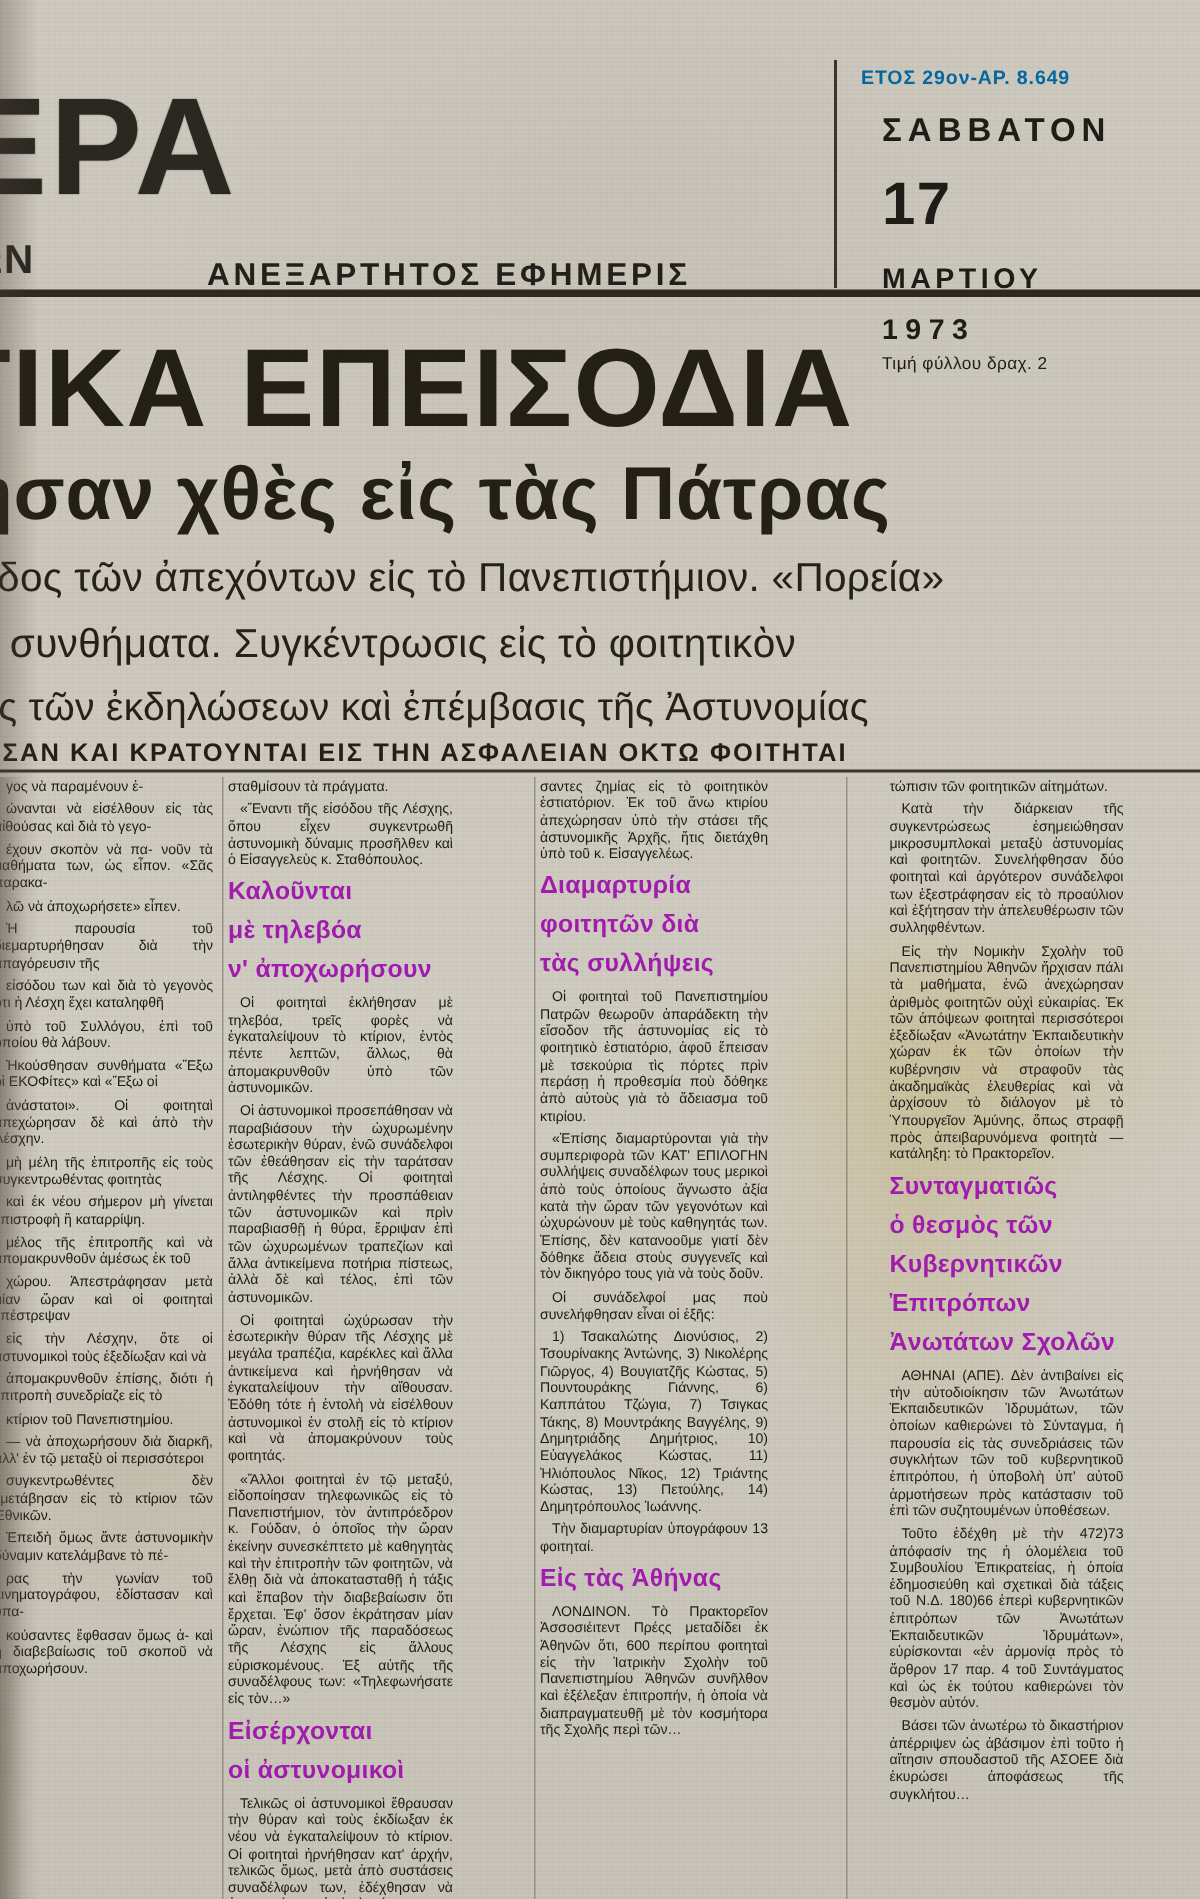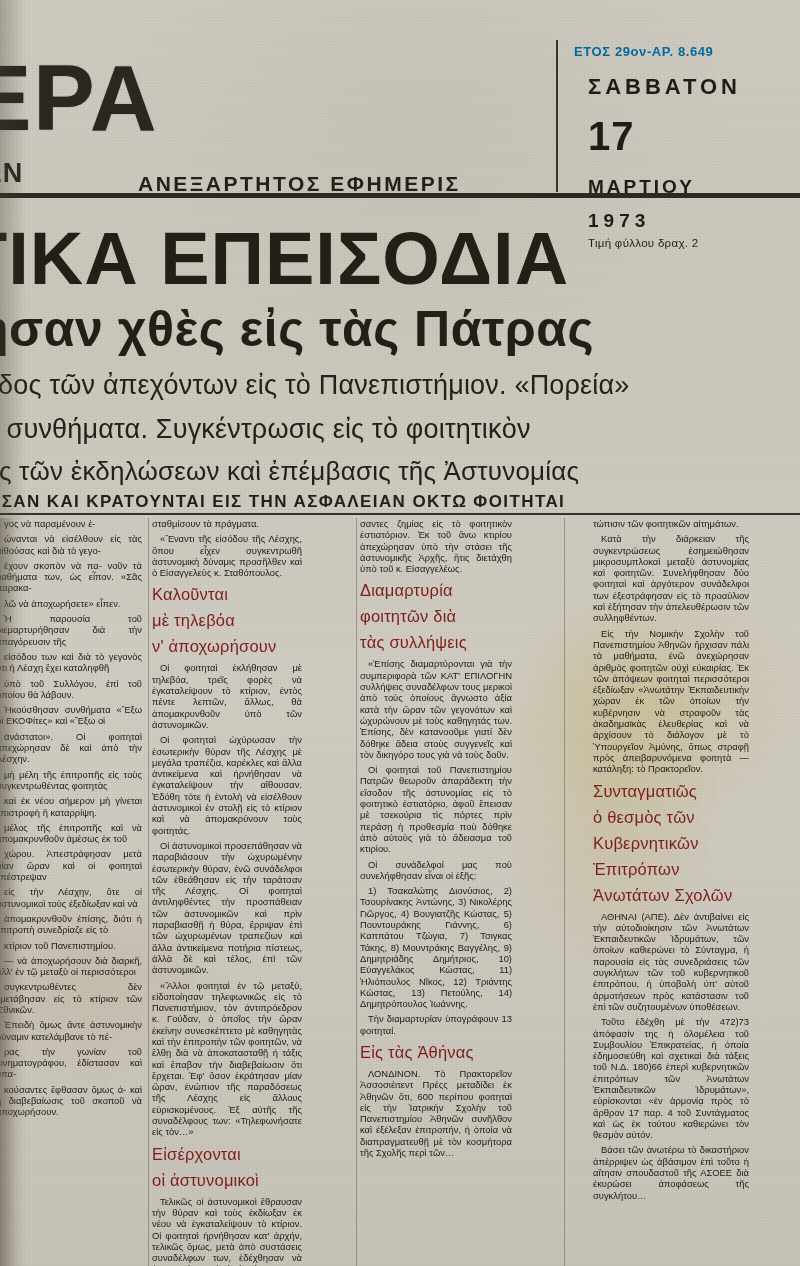--- a/index.html
+++ b/index.html
@@ -95,21 +95,21 @@
   .col.c2{left:360px;width:150px;}
   .col.c3{left:568px;width:160px;}
   
   .col.c0{left:-4px;width:146px;}
   .col.c1{left:152px;width:150px;}
   .col.c2{left:360px;width:152px;}
   .col.c3{left:572px;width:156px;margin-left:21px;}
   .col p{margin:0 0 4px 0;text-indent:8px;}
   .col p.noind{text-indent:0;}
   .subhead{
-    font-size:16.5px;line-height:19px;font-weight:400;color:#7f1d1d;
+    font-size:16.5px;line-height:19px;font-weight:700;color:#a21caf;
     margin:7px 0 6px 0;text-indent:0;letter-spacing:.2px;
   }
   .colrule{position:absolute;top:0;width:1px;height:748px;background:#6d675c;opacity:.55;}
   .fade-left{
     position:absolute;left:0;top:518px;width:16px;height:748px;
     background:linear-gradient(90deg, rgba(120,112,98,.45), rgba(120,112,98,0));
     pointer-events:none;
   }
   .edge-shadow{
     position:absolute;left:0;top:0;width:26px;height:1266px;
@@ -180,34 +180,34 @@
       <p class="">ρας τὴν γωνίαν τοῦ κινηματογράφου, ἐδίστασαν καὶ ὑπα-</p>
       <p class="">κούσαντες ἔφθασαν ὅμως ἀ- καὶ ἡ διαβεβαίωσις τοῦ σκοποῦ νὰ ἀποχωρήσουν.</p>
     </div>
   <div class="col c1">
       <p class="noind">σταθμίσουν τὰ πράγματα.</p>
       <p class="">«Ἔναντι τῆς εἰσόδου τῆς Λέσχης, ὅπου εἶχεν συγκεντρωθῆ ἀστυνομικὴ δύναμις προσῆλθεν καὶ ὁ Εἰσαγγελεὺς κ. Σταθόπουλος.</p>
       <div class="subhead">Καλοῦνται</div>
       <div class="subhead">μὲ τηλεβόα</div>
       <div class="subhead">ν' ἀποχωρήσουν</div>
       <p class="">Οἱ φοιτηταὶ ἐκλήθησαν μὲ τηλεβόα, τρεῖς φορὲς νὰ ἐγκαταλείψουν τὸ κτίριον, ἐντὸς πέντε λεπτῶν, ἄλλως, θὰ ἀπομακρυνθοῦν ὑπὸ τῶν ἀστυνομικῶν.</p>
+      <p class="">Οἱ ἀστυνομικοὶ προσεπάθησαν νὰ παραβιάσουν τὴν ὠχυρωμένην ἐσωτερικὴν θύραν, ἐνῶ συνάδελφοι τῶν ἐθεάθησαν εἰς τὴν ταράτσαν τῆς Λέσχης. Οἱ φοιτηταὶ ἀντιληφθέντες τὴν προσπάθειαν τῶν ἀστυνομικῶν καὶ πρὶν παραβιασθῇ ἡ θύρα, ἔρριψαν ἐπὶ τῶν ὠχυρωμένων τραπεζίων καὶ ἄλλα ἀντικείμενα ποτήρια πίστεως, ἀλλὰ δὲ καὶ τέλος, ἐπὶ τῶν ἀστυνομικῶν.</p>
       <p class="">Οἱ φοιτηταὶ ὠχύρωσαν τὴν ἐσωτερικὴν θύραν τῆς Λέσχης μὲ μεγάλα τραπέζια, καρέκλες καὶ ἄλλα ἀντικείμενα καὶ ἠρνήθησαν νὰ ἐγκαταλείψουν τὴν αἴθουσαν. Ἐδόθη τότε ἡ ἐντολὴ νὰ εἰσέλθουν ἀστυνομικοὶ ἐν στολῇ εἰς τὸ κτίριον καὶ νὰ ἀπομακρύνουν τοὺς φοιτητάς.</p>
-      <p class="">Οἱ ἀστυνομικοὶ προσεπάθησαν νὰ παραβιάσουν τὴν ὠχυρωμένην ἐσωτερικὴν θύραν, ἐνῶ συνάδελφοι τῶν ἐθεάθησαν εἰς τὴν ταράτσαν τῆς Λέσχης. Οἱ φοιτηταὶ ἀντιληφθέντες τὴν προσπάθειαν τῶν ἀστυνομικῶν καὶ πρὶν παραβιασθῇ ἡ θύρα, ἔρριψαν ἐπὶ τῶν ὠχυρωμένων τραπεζίων καὶ ἄλλα ἀντικείμενα ποτήρια πίστεως, ἀλλὰ δὲ καὶ τέλος, ἐπὶ τῶν ἀστυνομικῶν.</p>
       <p class="">«Ἄλλοι φοιτηταὶ ἐν τῷ μεταξύ, εἰδοποίησαν τηλεφωνικῶς εἰς τὸ Πανεπιστήμιον, τὸν ἀντιπρόεδρον κ. Γούδαν, ὁ ὁποῖος τὴν ὥραν ἐκείνην συνεσκέπτετο μὲ καθηγητὰς καὶ τὴν ἐπιτροπὴν τῶν φοιτητῶν, νὰ ἔλθῃ διὰ νὰ ἀποκατασταθῇ ἡ τάξις καὶ ἔπαβον τὴν διαβεβαίωσιν ὅτι ἔρχεται. Ἐφ' ὅσον ἐκράτησαν μίαν ὥραν, ἐνώπιον τῆς παραδόσεως τῆς Λέσχης εἰς ἄλλους εὑρισκομένους. Ἐξ αὐτῆς τῆς συναδέλφους των: «Τηλεφωνήσατε εἰς τὸν…»</p>
       <div class="subhead">Εἰσέρχονται</div>
       <div class="subhead">οἱ ἀστυνομικοὶ</div>
       <p class="">Τελικῶς οἱ ἀστυνομικοὶ ἔθραυσαν τὴν θύραν καὶ τοὺς ἐκδίωξαν ἐκ νέου νὰ ἐγκαταλείψουν τὸ κτίριον. Οἱ φοιτηταὶ ἠρνήθησαν κατ' ἀρχήν, τελικῶς ὅμως, μετὰ ἀπὸ συστάσεις συναδέλφων των, ἐδέχθησαν νὰ ἀποχωρήσουν ἀπὸ τὸ κτίριον.</p>
     </div>
   <div class="col c2">
       <p class="noind">σαντες ζημίας εἰς τὸ φοιτητικὸν ἑστιατόριον. Ἐκ τοῦ ἄνω κτιρίου ἀπεχώρησαν ὑπὸ τὴν στάσει τῆς ἀστυνομικῆς Ἀρχῆς, ἥτις διετάχθη ὑπὸ τοῦ κ. Εἰσαγγελέως.</p>
       <div class="subhead">Διαμαρτυρία</div>
       <div class="subhead">φοιτητῶν διὰ</div>
       <div class="subhead">τὰς συλλήψεις</div>
+      <p class="">Οἱ φοιτηταὶ τοῦ Πανεπιστημίου Πατρῶν θεωροῦν ἀπαράδεκτη τὴν εἴσοδον τῆς ἀστυνομίας εἰς τὸ φοιτητικὸ ἑστιατόριο, ἀφοῦ ἔπεισαν μὲ τσεκούρια τὶς πόρτες πρὶν περάσῃ ἡ προθεσμία ποὺ δόθηκε ἀπὸ αὐτοὺς γιὰ τὸ ἄδειασμα τοῦ κτιρίου.</p>
       <p class="">«Ἐπίσης διαμαρτύρονται γιὰ τὴν συμπεριφορὰ τῶν ΚΑΤ' ΕΠΙΛΟΓΗΝ συλλήψεις συναδέλφων τους μερικοὶ ἀπὸ τοὺς ὁποίους ἄγνωστο ἀξία κατὰ τὴν ὥραν τῶν γεγονότων καὶ ὠχυρώνουν μὲ τοὺς καθηγητάς των. Ἐπίσης, δὲν κατανοοῦμε γιατί δὲν δόθηκε ἄδεια στοὺς συγγενεῖς καὶ τὸν δικηγόρο τους γιὰ νὰ τοὺς δοῦν.</p>
-      <p class="">Οἱ φοιτηταὶ τοῦ Πανεπιστημίου Πατρῶν θεωροῦν ἀπαράδεκτη τὴν εἴσοδον τῆς ἀστυνομίας εἰς τὸ φοιτητικὸ ἑστιατόριο, ἀφοῦ ἔπεισαν μὲ τσεκούρια τὶς πόρτες πρὶν περάσῃ ἡ προθεσμία ποὺ δόθηκε ἀπὸ αὐτοὺς γιὰ τὸ ἄδειασμα τοῦ κτιρίου.</p>
       <p class="">Οἱ συνάδελφοί μας ποὺ συνελήφθησαν εἶναι οἱ ἑξῆς:</p>
       <p class="">1) Τσακαλώτης Διονύσιος, 2) Τσουρίνακης Ἀντώνης, 3) Νικολέρης Γιῶργος, 4) Βουγιατζῆς Κώστας, 5) Πουντουράκης Γιάννης, 6) Καππάτου Τζώγια, 7) Τσιγκας Τάκης, 8) Μουντράκης Βαγγέλης, 9) Δημητριάδης Δημήτριος, 10) Εὐαγγελάκος Κώστας, 11) Ἠλιόπουλος Νῖκος, 12) Τριάντης Κώστας, 13) Πετούλης, 14) Δημητρόπουλος Ἰωάννης.</p>
       <p class="">Τὴν διαμαρτυρίαν ὑπογράφουν 13 φοιτηταί.</p>
       <div class="subhead">Εἰς τὰς Ἀθήνας</div>
       <p class="">ΛΟΝΔΙΝΟΝ. Τὸ Πρακτορεῖον Ἀσσοσιέιτεντ Πρέςς μεταδίδει ἐκ Ἀθηνῶν ὅτι, 600 περίπου φοιτηταὶ εἰς τὴν Ἰατρικὴν Σχολὴν τοῦ Πανεπιστημίου Ἀθηνῶν συνῆλθον καὶ ἐξέλεξαν ἐπιτροπήν, ἡ ὁποία νὰ διαπραγματευθῇ μὲ τὸν κοσμήτορα τῆς Σχολῆς περὶ τῶν…</p>
     </div>
   <div class="col c3">
       <p class="noind">τώπισιν τῶν φοιτητικῶν αἰτημάτων.</p>
       <p class="">Κατὰ τὴν διάρκειαν τῆς συγκεντρώσεως ἐσημειώθησαν μικροσυμπλοκαὶ μεταξὺ ἀστυνομίας καὶ φοιτητῶν. Συνελήφθησαν δύο φοιτηταὶ καὶ ἀργότερον συνάδελφοι των ἐξεστράφησαν εἰς τὸ προαύλιον καὶ ἐξήτησαν τὴν ἀπελευθέρωσιν τῶν συλληφθέντων.</p>
       <p class="">Εἰς τὴν Νομικὴν Σχολὴν τοῦ Πανεπιστημίου Ἀθηνῶν ἤρχισαν πάλι τὰ μαθήματα, ἐνῶ ἀνεχώρησαν ἀριθμὸς φοιτητῶν οὐχὶ εὐκαιρίας. Ἐκ τῶν ἀπόψεων φοιτηταὶ περισσότεροι ἐξεδίωξαν «Ἀνωτάτην Ἐκπαιδευτικὴν χώραν ἐκ τῶν ὁποίων τὴν κυβέρνησιν νὰ στραφοῦν τὰς ἀκαδημαϊκὰς ἐλευθερίας καὶ νὰ ἀρχίσουν τὸ διάλογον μὲ τὸ Ὑπουργεῖον Ἀμύνης, ὅπως στραφῇ πρὸς ἀπειβαρυνόμενα φοιτητὰ — κατάληξη: τὸ Πρακτορεῖον.</p>

